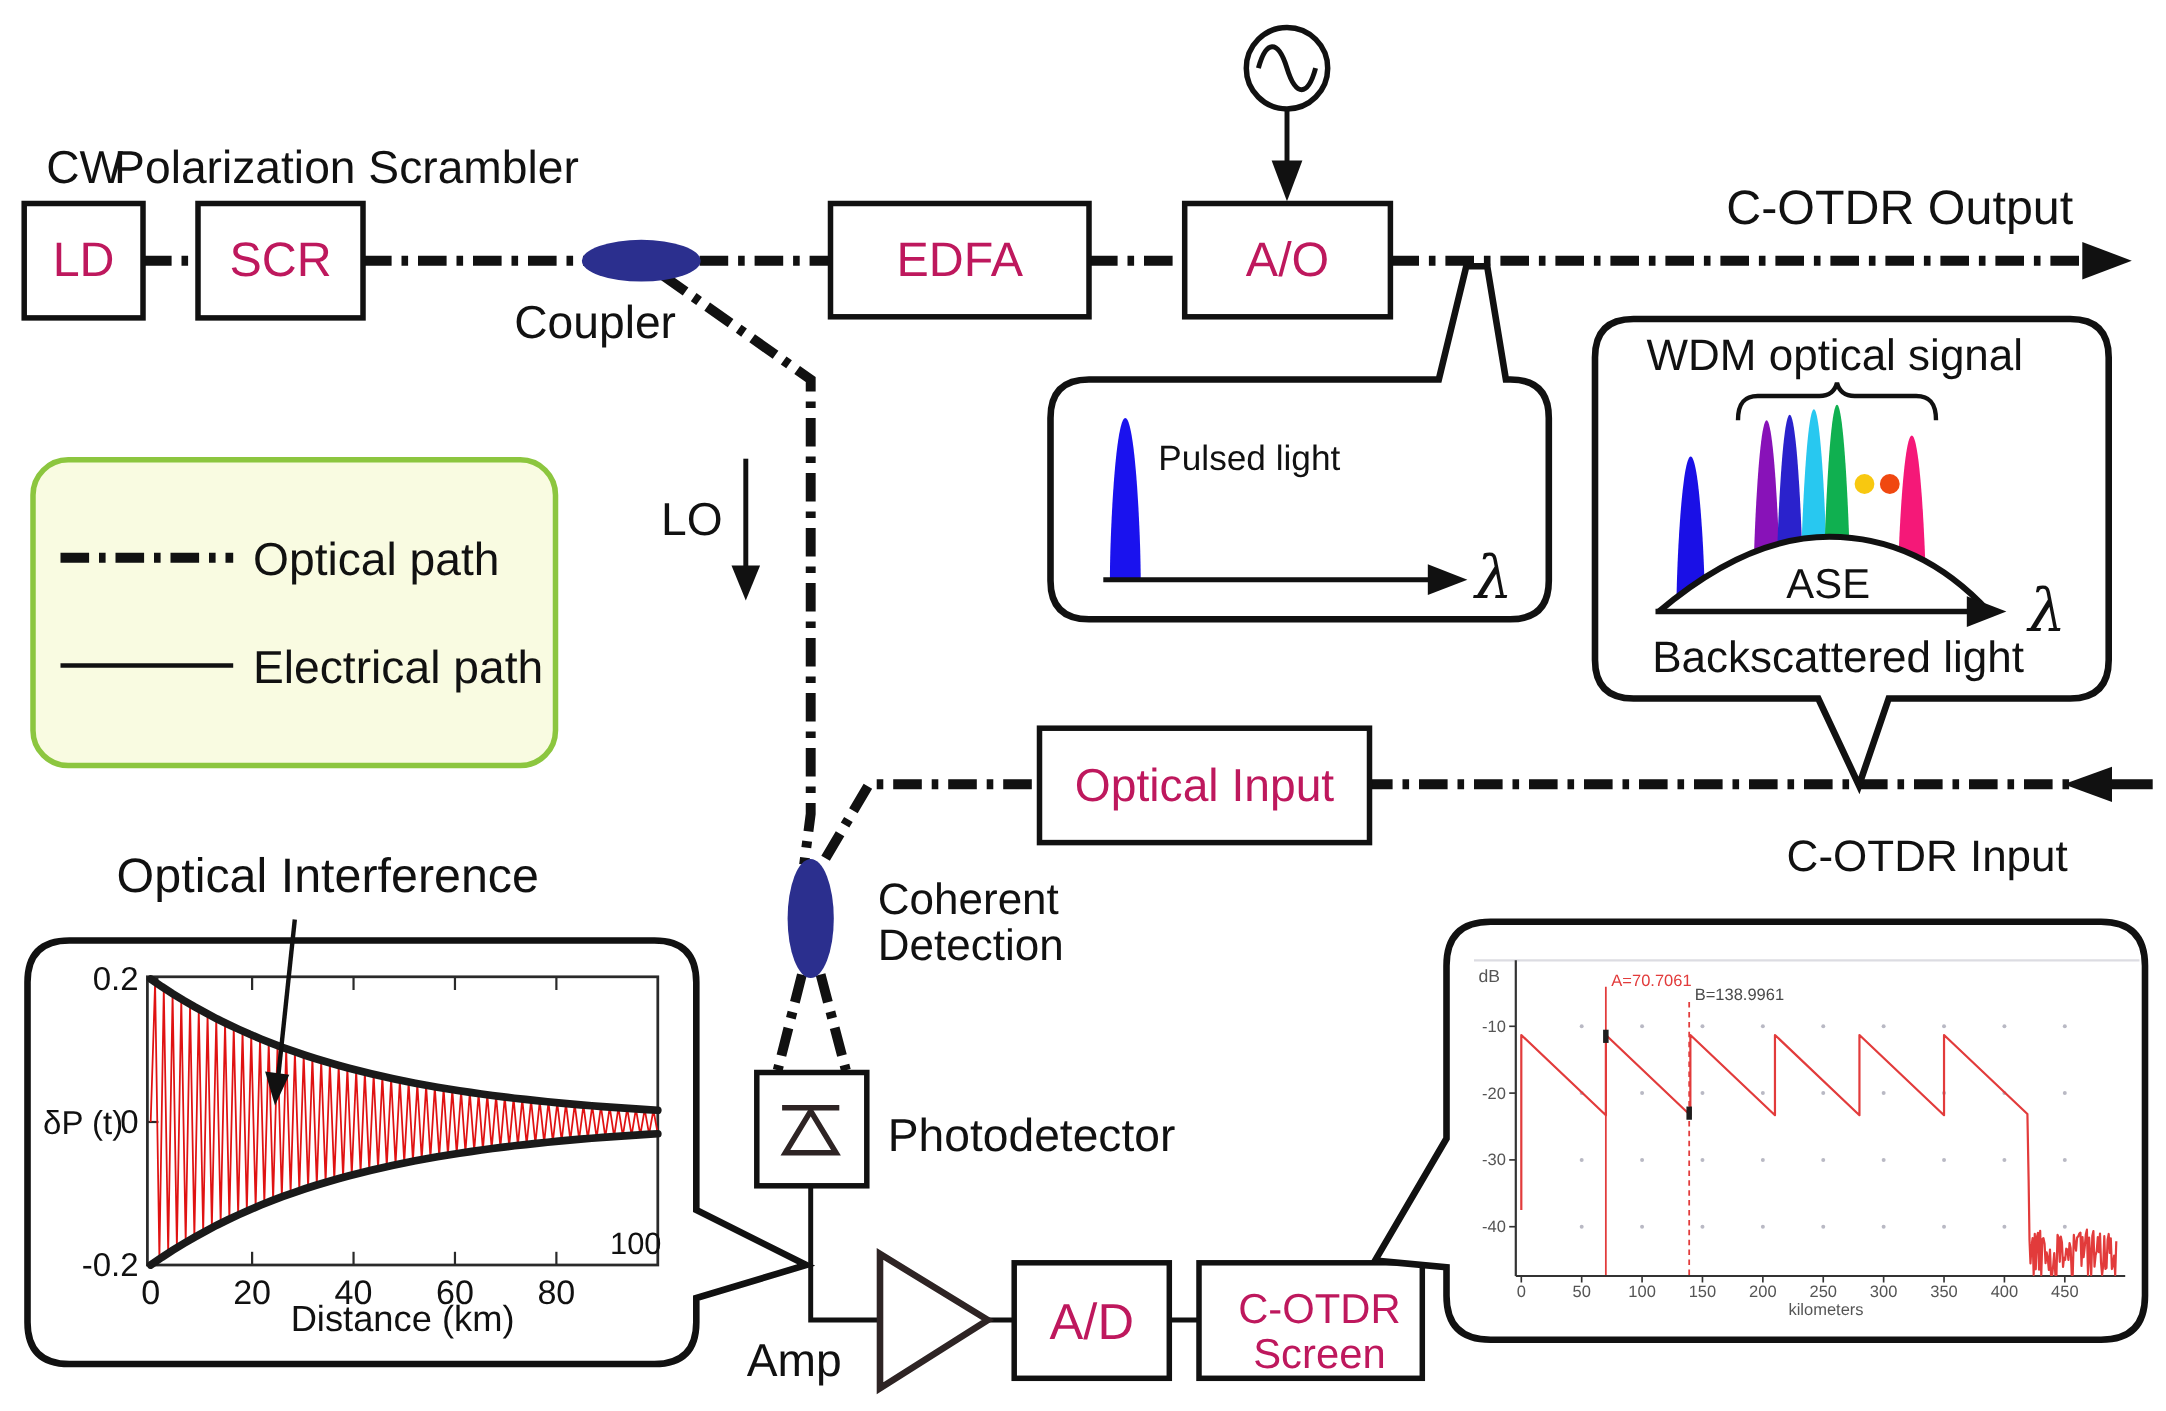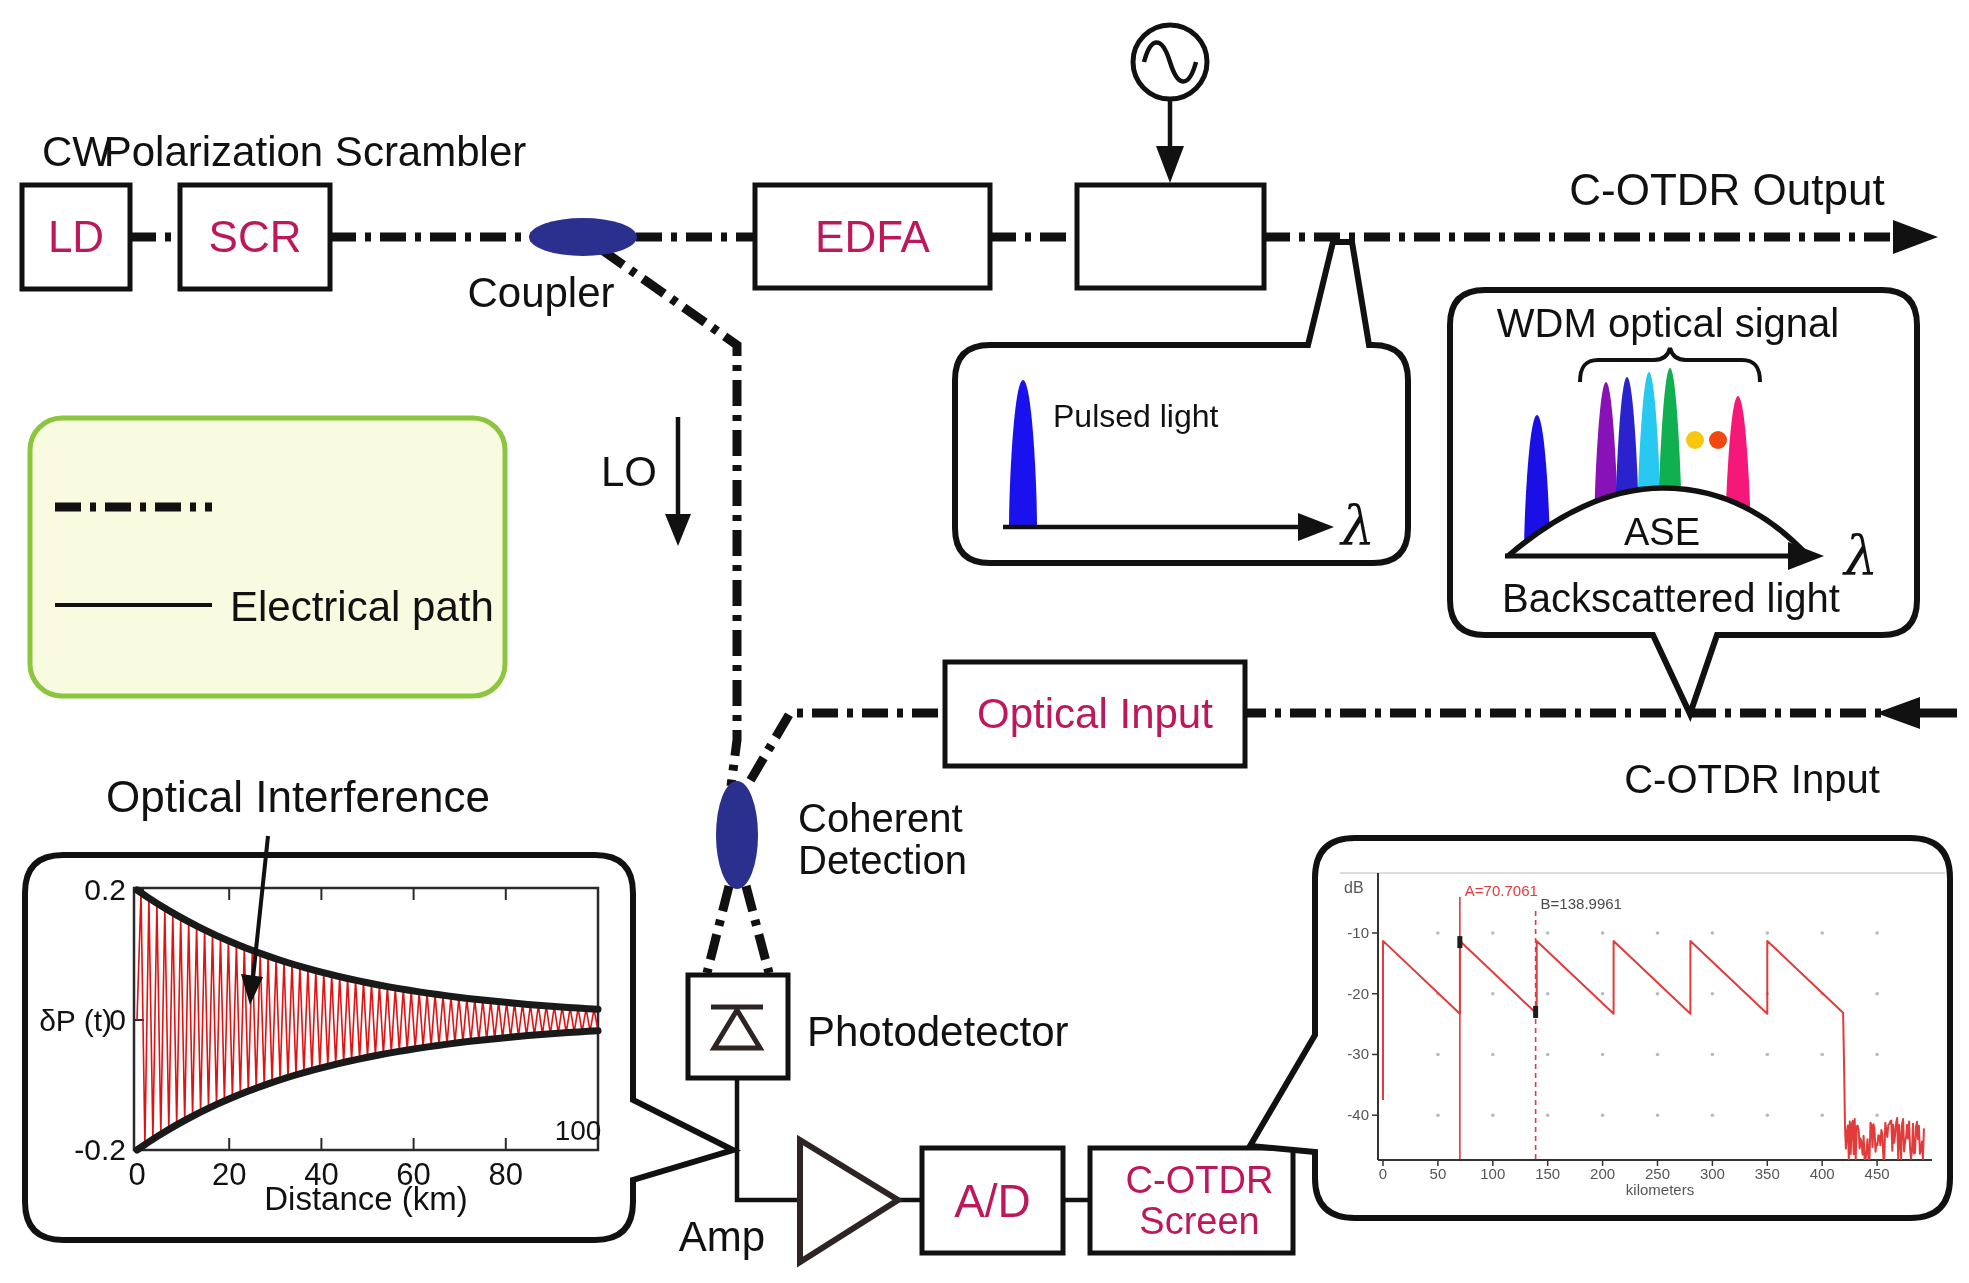--- a/index.html
+++ b/index.html
@@ -222,38 +222,40 @@
     <polygon points="250,1005 241,974 263,977" fill="#111"></polygon>
   </g>
 </svg>
 
   <div class="lbl c" style="left:77px;top:128px;font-size:42px;">CW</div>
   <div class="lbl c" style="left:315px;top:128px;font-size:42px;">Polarization Scrambler</div>
   <div class="boxlbl" style="left:22px;top:185px;width:108px;height:104px;font-size:44px;">LD</div>
   <div class="boxlbl" style="left:180px;top:185px;width:150px;height:104px;font-size:44px;">SCR</div>
   <div class="lbl c" style="left:541px;top:269px;font-size:42px;">Coupler</div>
   <div class="boxlbl" style="left:755px;top:185px;width:235px;height:103px;font-size:44px;">EDFA</div>
+  <div class="boxlbl" style="left:1077px;top:185px;width:187px;height:103px;font-size:44px;">A/O</div>
   <div class="lbl c" style="left:1727px;top:165px;font-size:44px;">C-OTDR Output</div>
   <div class="lbl c" style="left:629px;top:448px;font-size:42px;">LO</div>
 
+  <div class="lbl" style="left:230px;top:485px;font-size:42px;">Optical path</div>
   <div class="lbl" style="left:230px;top:583px;font-size:42px;">Electrical path</div>
 
   <div class="lbl" style="left:1053px;top:398px;font-size:32px;">Pulsed light</div>
   <div class="lbl c lam" style="left:1358px;top:494px;font-size:54px;">λ</div>
 
   <div class="lbl c" style="left:1668px;top:301px;font-size:40px;">WDM optical signal</div>
   <div class="lbl c" style="left:1662px;top:511px;font-size:38px;">ASE</div>
   <div class="lbl c lam" style="left:1861px;top:524px;font-size:54px;">λ</div>
   <div class="lbl c" style="left:1671px;top:576px;font-size:40px;">Backscattered light</div>
 
   <div class="boxlbl" style="left:945px;top:662px;width:300px;height:104px;font-size:42px;">Optical Input</div>
   <div class="lbl c" style="left:1752px;top:757px;font-size:40px;">C-OTDR Input</div>
 
   <div class="lbl wrap" style="left:782px;top:797px;width:215px;font-size:40px;line-height:42px;">Coherent Detection</div>
   <div class="lbl" style="left:807px;top:1008px;font-size:42px;">Photodetector</div>
   <div class="lbl c" style="left:722px;top:1213px;font-size:42px;">Amp</div>
   <div class="boxlbl" style="left:922px;top:1148px;width:141px;height:105px;font-size:46px;">A/D</div>
-  <div class="boxlbl" style="left:1090px;top:1148px;width:203px;height:105px;">
+  <div class="boxlbl" style="left:1090px;top:1148px;width:203px;height:105px;align-items:flex-end;">
     <span class="wrap" style="width:160px;text-align:center;font-size:38px;line-height:41px;">C-OTDR Screen</span>
   </div>
 
   <div class="lbl c" style="left:298px;top:772px;font-size:44px;">Optical Interference</div>
 </div>
 
 </body></html>

